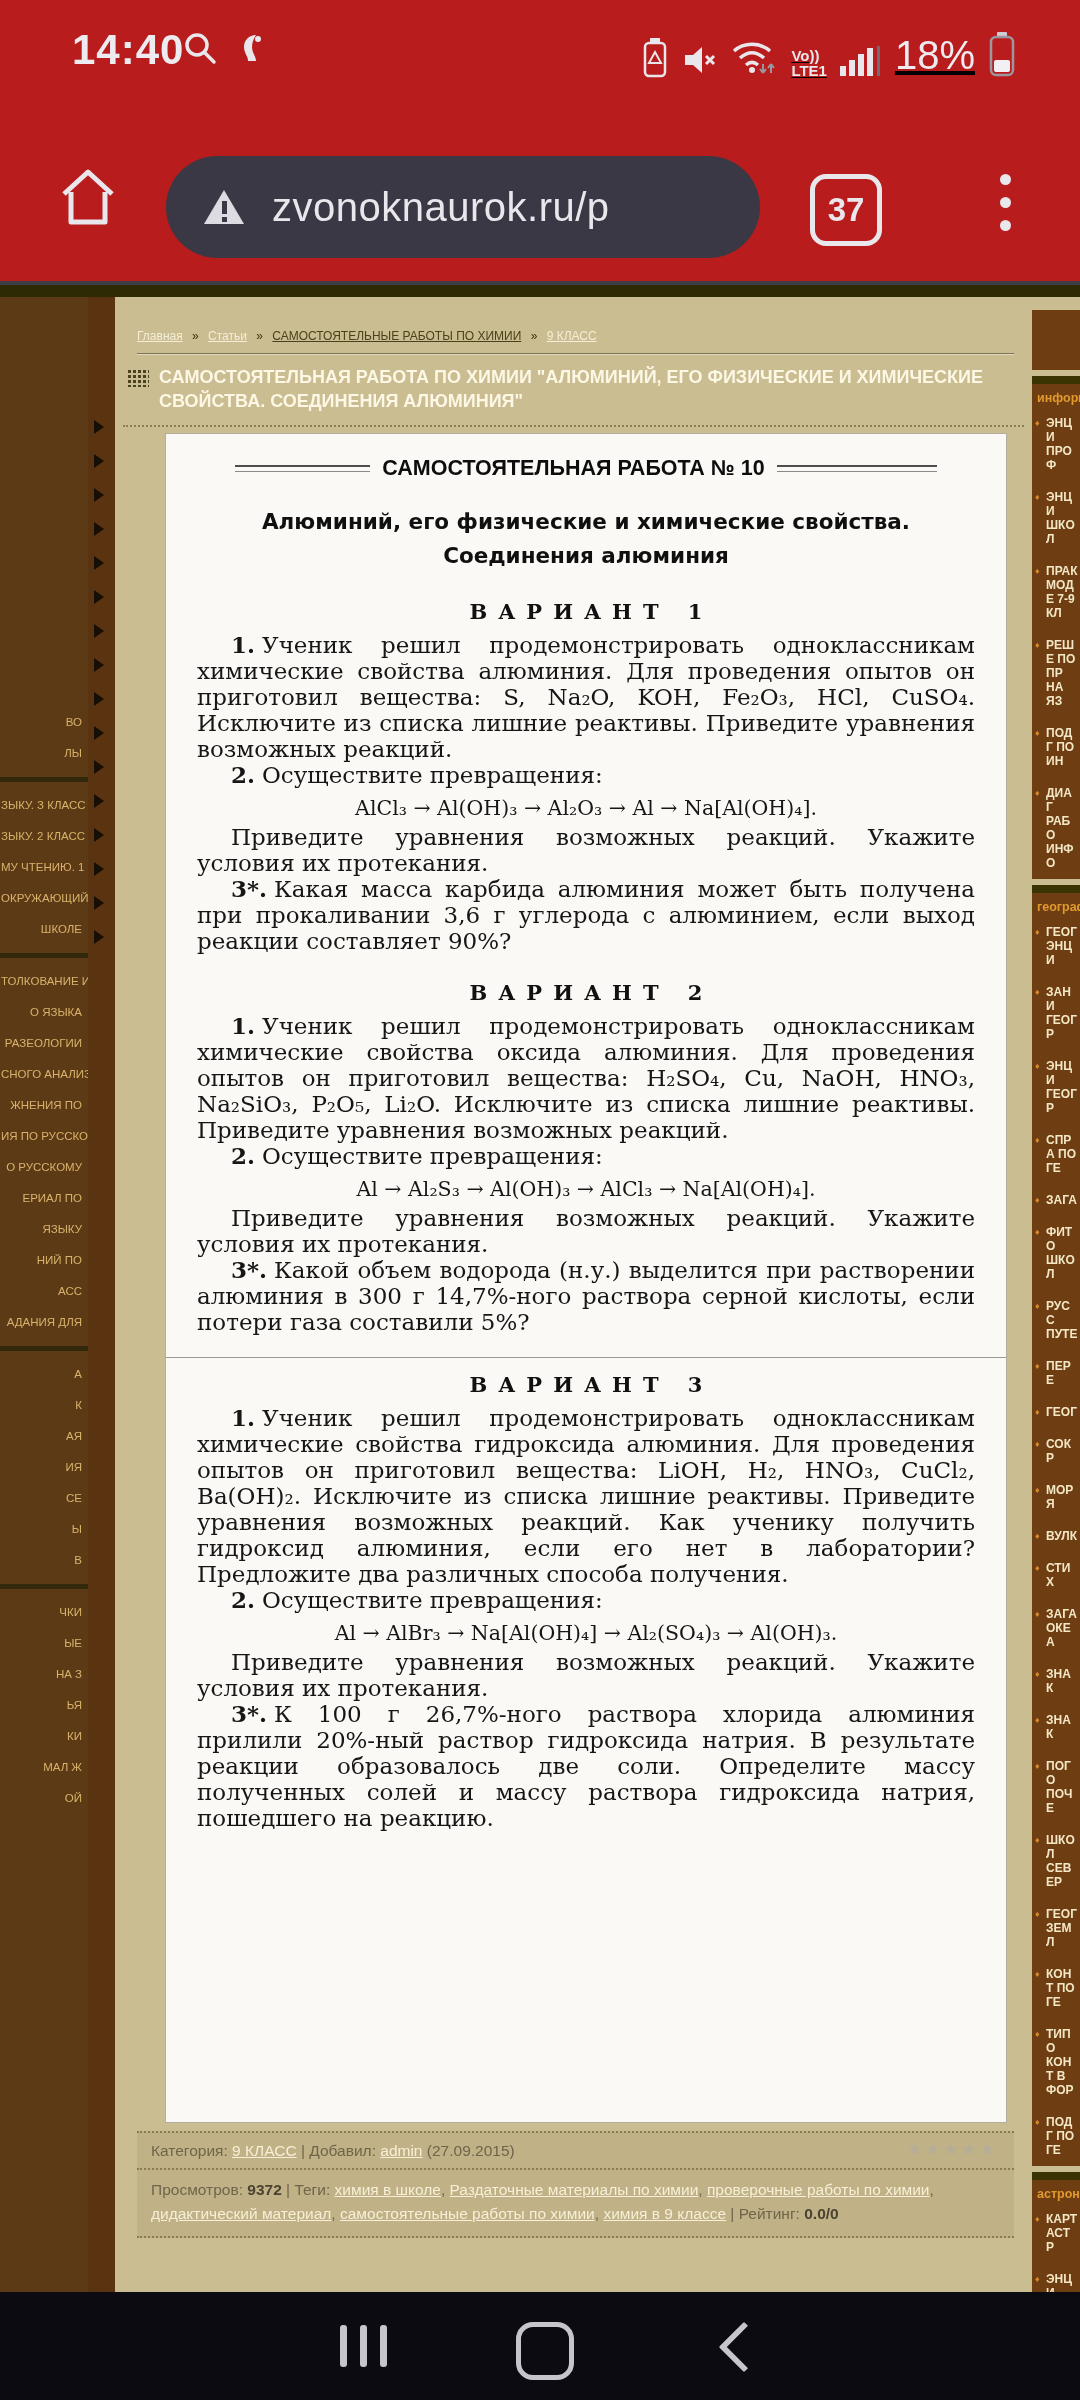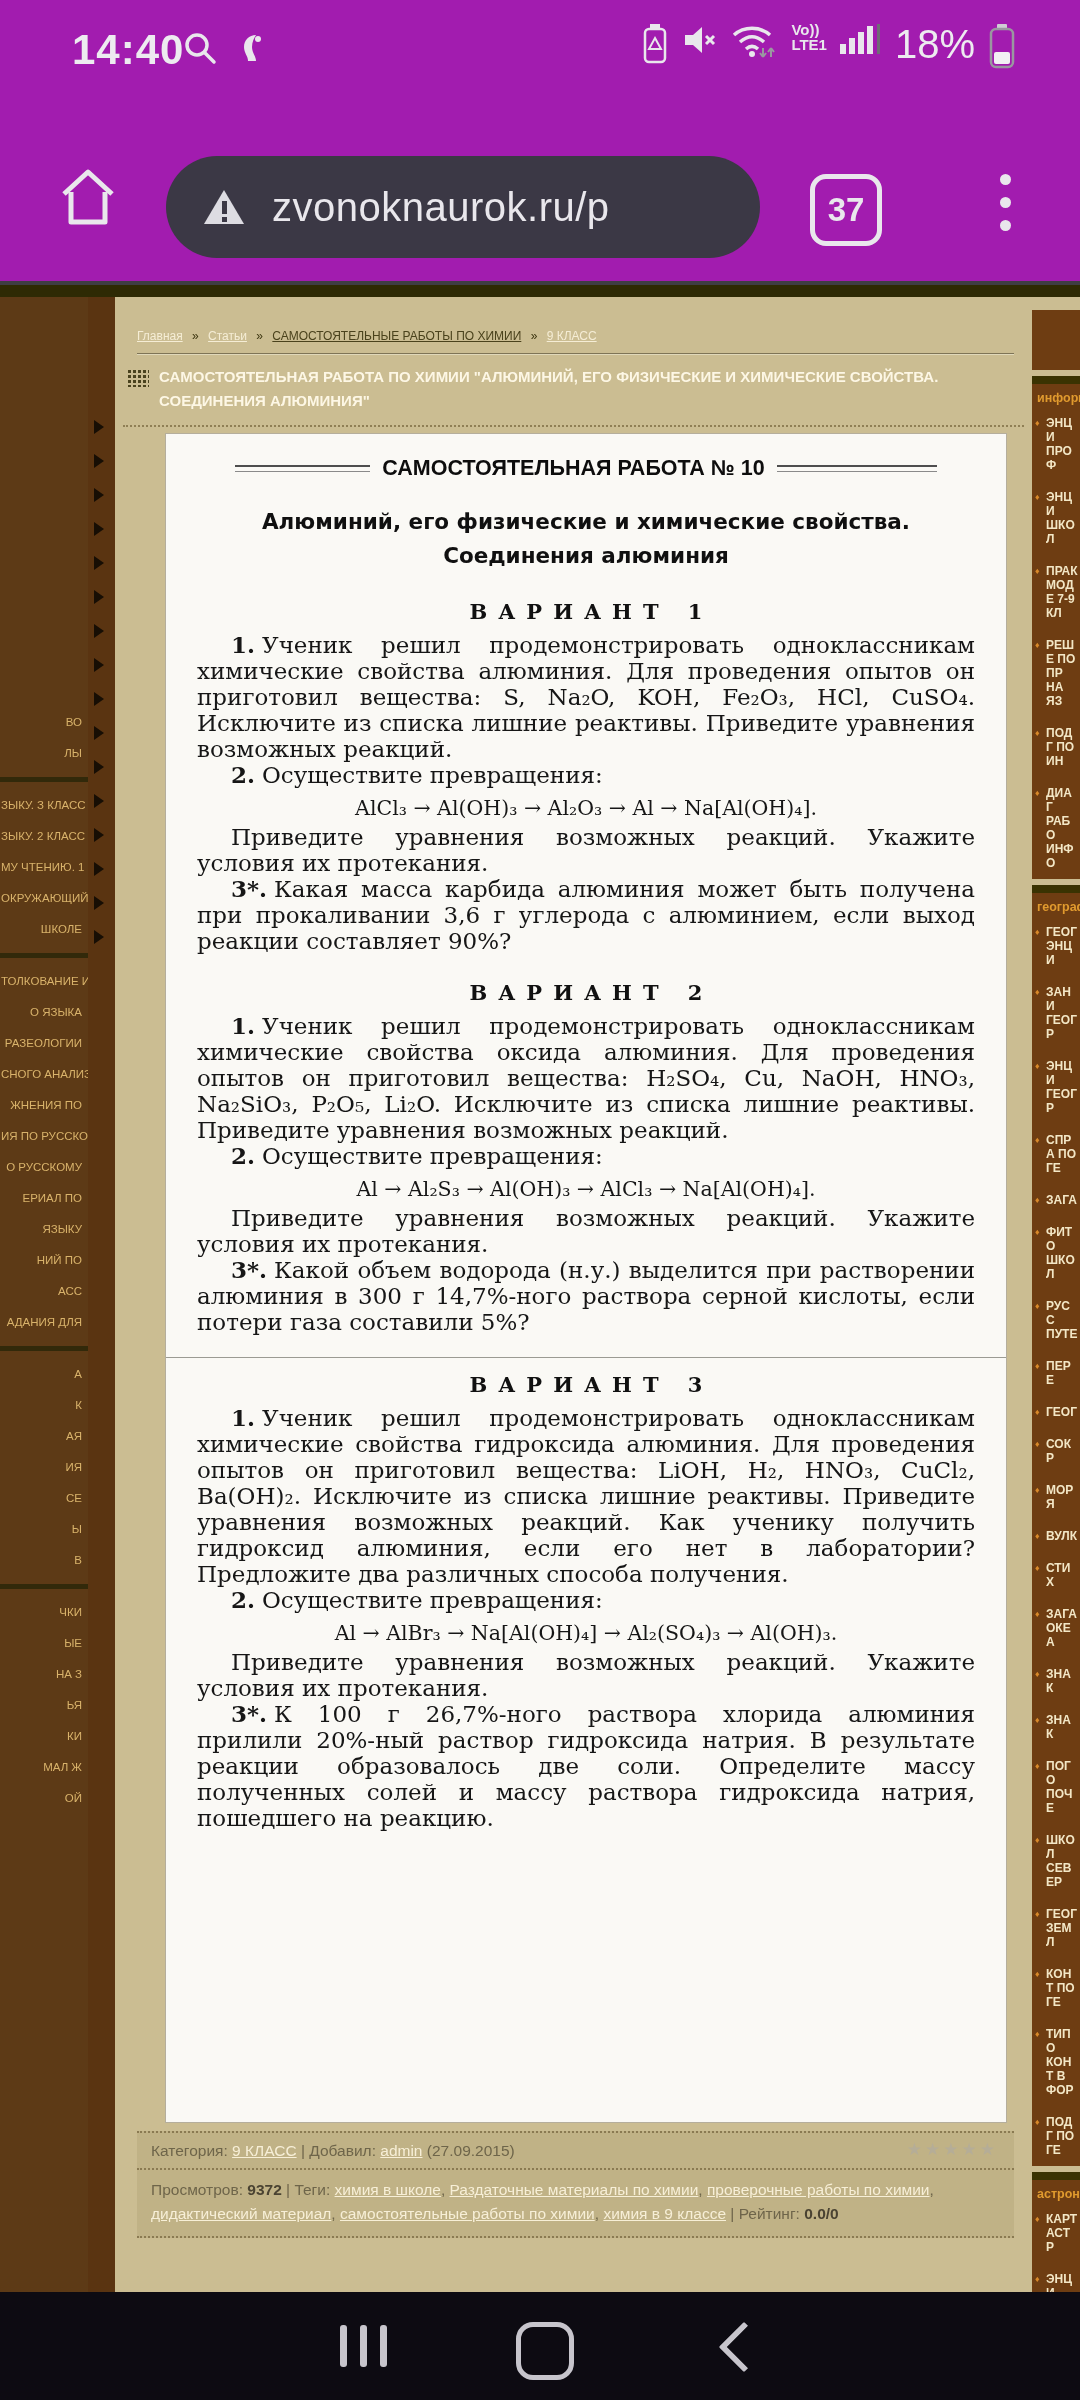--- a/index.html
+++ b/index.html
@@ -1,23 +1,23 @@
 <!DOCTYPE html>
 <html><head>
 <meta charset="utf-8">
 <style>
   html,body{margin:0;padding:0;}
   body{width:1080px;height:2400px;position:relative;overflow:hidden;background:#000;
        font-family:"Liberation Sans",sans-serif;}
   
-  .chrome{position:absolute;top:0;left:0;width:1080px;height:285px;background:#a21caf;}
+  .chrome{position:absolute;top:0;left:0;width:1080px;height:285px;background:#b91c1c;}
   .chrome-divider{position:absolute;left:0;bottom:0;width:100%;height:4px;background:#3f3d44;}
   .time{position:absolute;left:72px;top:26px;font-size:42px;font-weight:600;color:#edebf0;letter-spacing:1px;}
   .sb-left-icons{position:absolute;left:182px;top:30px;display:flex;gap:18px;align-items:center;}
-  .sb-right{position:absolute;right:64px;top:22px;display:flex;gap:13px;align-items:flex-start;height:56px;}
+  .sb-right{position:absolute;right:64px;top:22px;display:flex;gap:13px;align-items:flex-end;height:56px;text-decoration:underline;}
   .volte{font-size:15px;line-height:15px;font-weight:700;color:#e9e7ec;text-align:left;}
   .battery-pct{font-size:40px;color:#edebf0;font-weight:400;}
   .url-row{position:absolute;top:100px;left:4px;width:1080px;height:180px;}
   .home-icon{position:absolute;left:52px;top:62px;}
   .pill{position:absolute;left:162px;top:56px;width:594px;height:102px;background:#3b3845;border-radius:52px;
         display:flex;align-items:center;padding-left:36px;box-sizing:border-box;overflow:hidden;}
   .url-text{font-size:40px;color:#e9e7ec;margin-left:26px;white-space:nowrap;letter-spacing:0.5px;}
   .tabbox{position:absolute;left:806px;top:74px;width:62px;height:62px;border:5px solid #e9e7ec;border-radius:16px;
           color:#e9e7ec;font-size:33px;font-weight:700;display:flex;align-items:center;justify-content:center;}
   .menu-dots{position:absolute;left:996px;top:74px;display:flex;flex-direction:column;gap:12px;}
@@ -36,21 +36,21 @@
   .g-arrow{width:0;height:0;border-left:10px solid #170e04;border-top:7px solid transparent;
            border-bottom:7px solid transparent;margin:0 0 20px 6px;}
   .g-arrow:first-child{margin-top:123px;}
   
   .content{position:absolute;left:115px;top:12px;width:917px;height:1995px;background:#cbbd92;}
   .breadcrumb{padding:32px 18px 0 22px;font-size:12px;color:#4a421c;}
   .bc-link{color:#f5edd5;text-decoration:underline;}
   .bc-dark{color:#4a421c;text-decoration:underline;}
   .bc-sep{color:#3c350f;margin:0 6px;}
   .bc-divider{margin-top:10px;border-top:1px solid #7e7456;border-bottom:1px solid #e0d8ba;}
-  .page-title{display:flex;gap:10px;padding:10px 18px 12px 12px;color:#fdf7e5;font-size:15px;
+  .page-title{display:flex;gap:10px;padding:10px 18px 12px 12px;color:#fdf7e5;font-size:18px;
               font-weight:700;line-height:24px;}
   .grid-icon{flex:0 0 22px;height:18px;margin-top:4px;
              background:radial-gradient(circle,#4a431f 1.7px,transparent 1.9px);background-size:5px 5px;}
   .dotted-sep{border-top:2px dotted #8f7f55;margin:0 8px;}
   
   .paper{margin:6px 0 0 50px;width:842px;height:1690px;background:#faf9f5;border:1px solid #b5ae9c;
          padding:0 31px;box-sizing:border-box;overflow:hidden;color:#161616;}
   .doc-header{margin-top:22px;display:flex;align-items:center;justify-content:center;text-align:center;}
   .rule{height:4px;border-top:2px solid #4e4e4e;border-bottom:1px solid #8a8a8a;}
   .rule-l{width:135px;margin-right:12px;}

